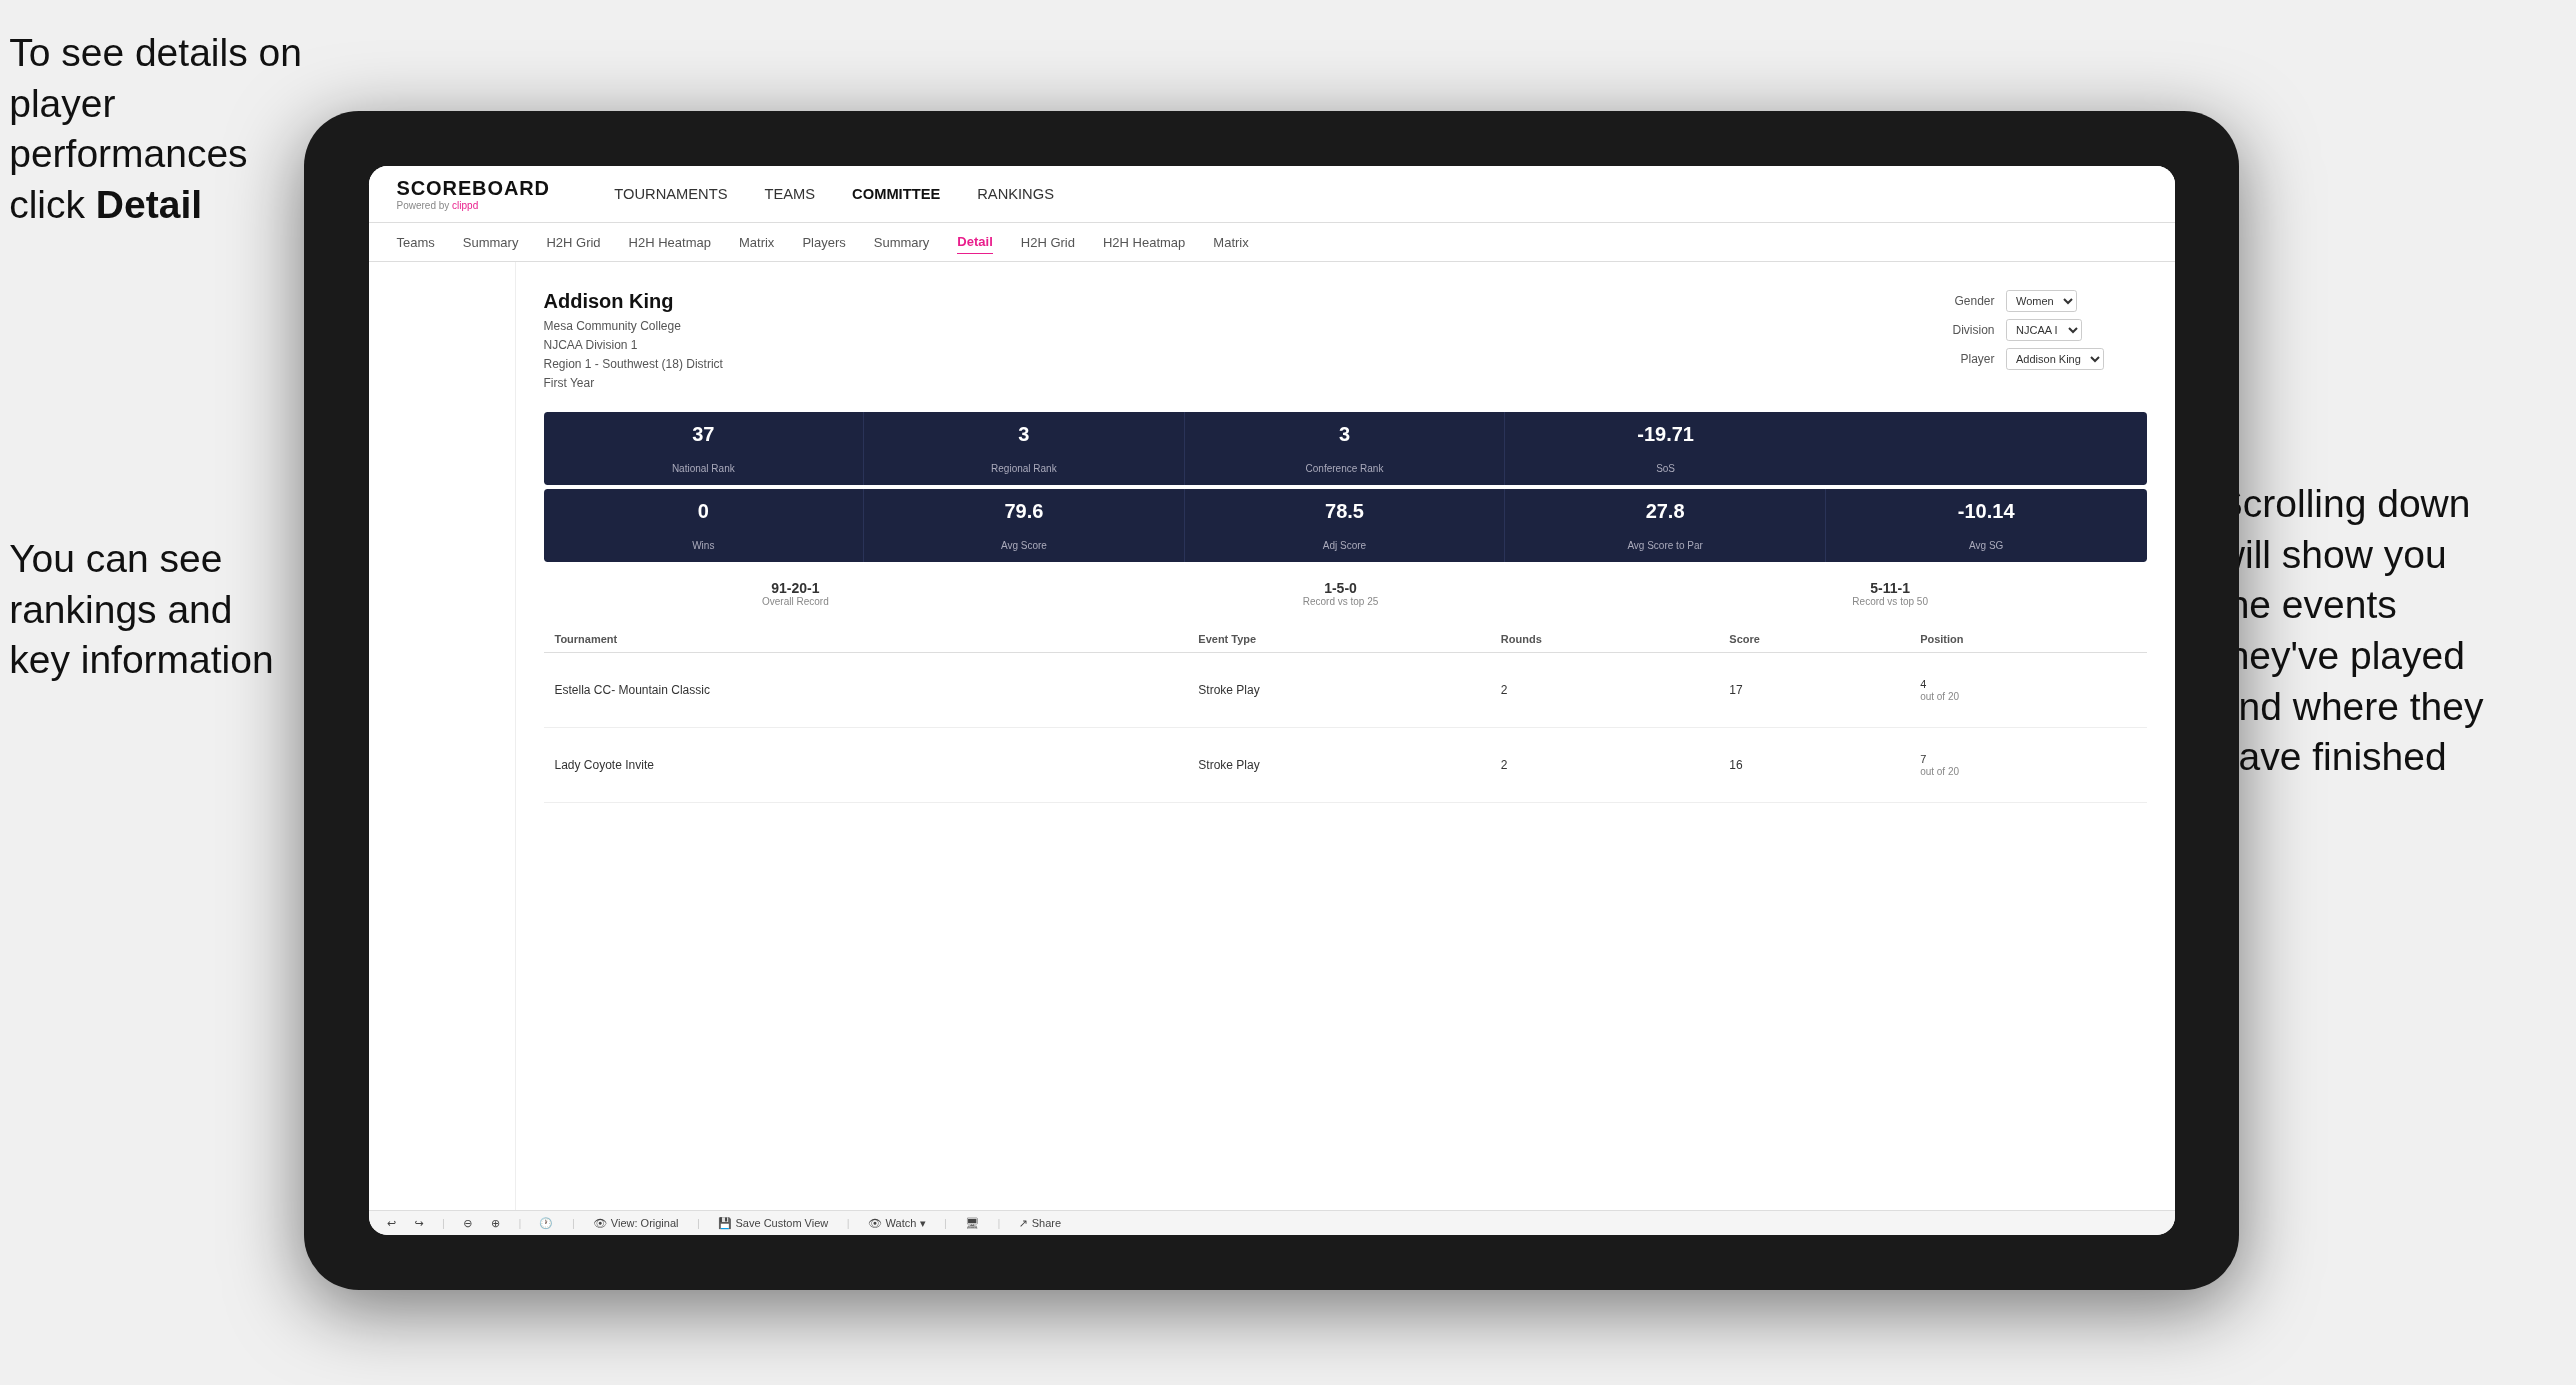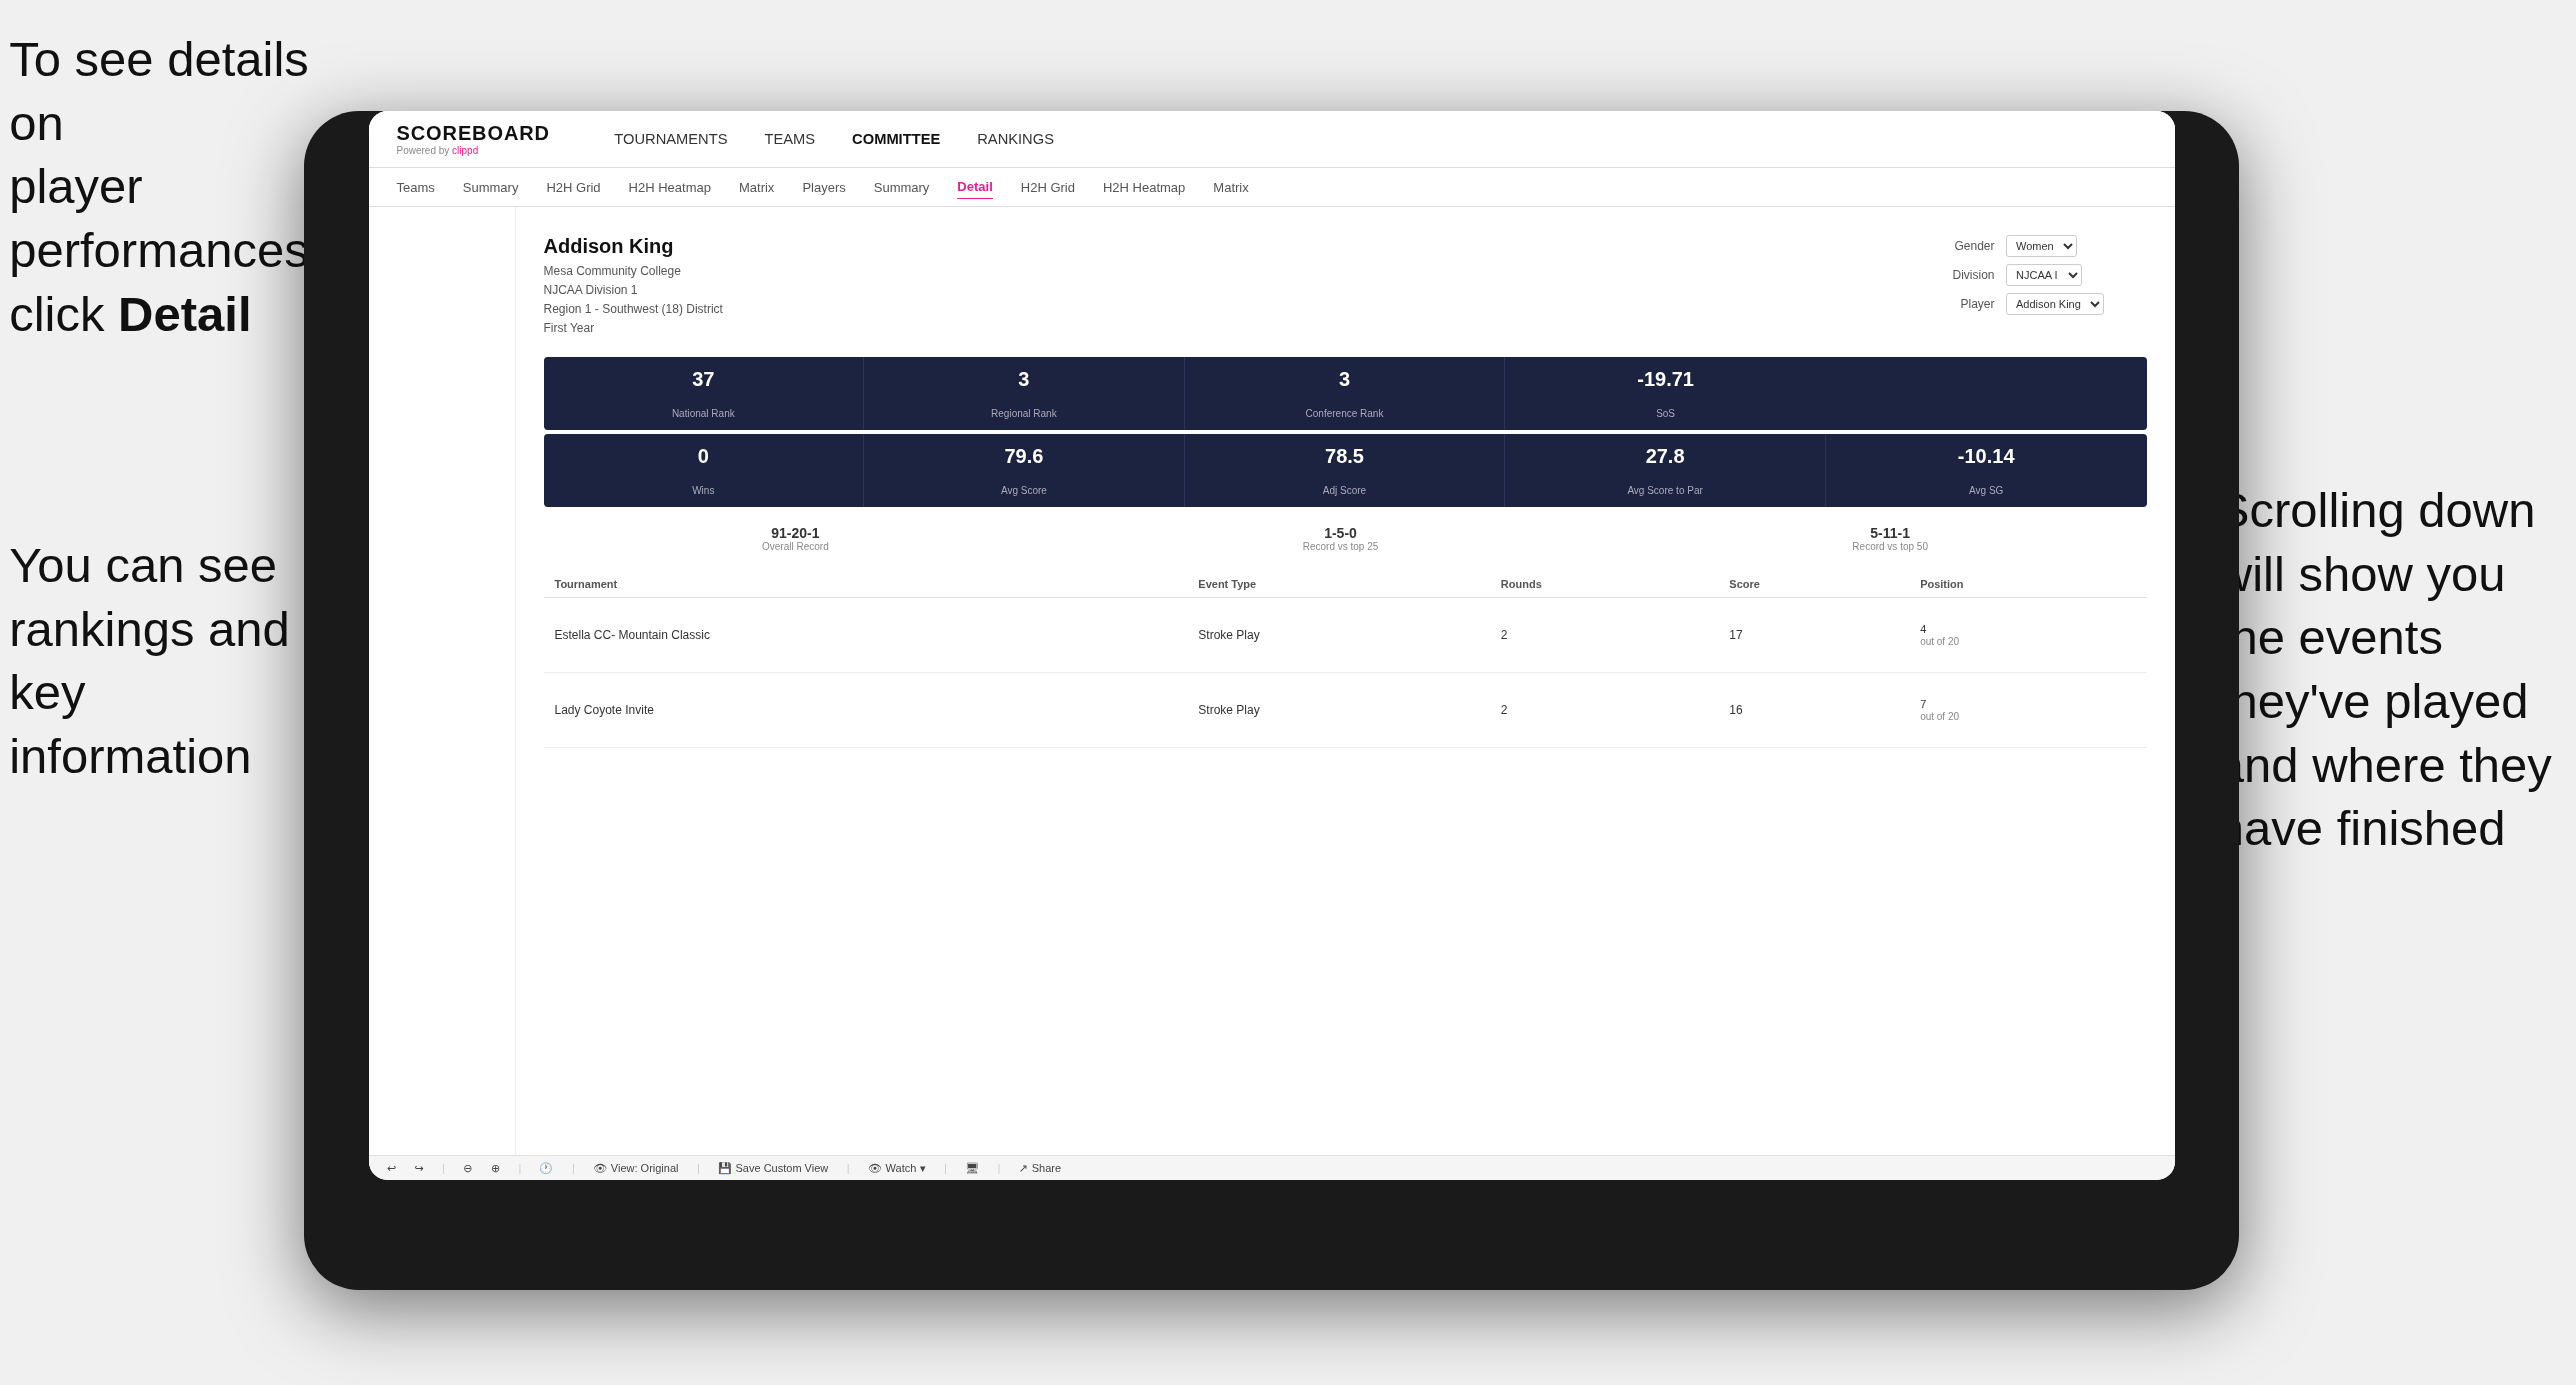--- a/index.html
+++ b/index.html
@@ -8,21 +8,21 @@
       font-family: Arial, sans-serif;
       width: 2576px;
       height: 1386px;
       position: relative;
       overflow: hidden;
     }
 
     
     .annotation {
       position: absolute;
-      font-size: 49px;
+      font-size: 39px;
       line-height: 1.3;
       color: #111;
     }
     .annotation strong { font-weight: 900; }
 
     .annot-topleft {
       top: 28px;
       left: 9.2px;
       width: 313px;
     }
@@ -41,20 +41,21 @@
     .tablet-shell {
       position: absolute;
       top: 111px;
       left: 304px;
       width: 1935px;
       height: 1179px;
       background: #1a1a1a;
       border-radius: 55px;
       box-shadow: 0 18.4px 74px rgba(0,0,0,0.5);
       display: flex;
+      align-items: center;
       justify-content: center;
     }
 
     .tablet-screen {
       width: 1806px;
       height: 1069px;
       background: #fff;
       border-radius: 18.4px;
       overflow: hidden;
       display: flex;

